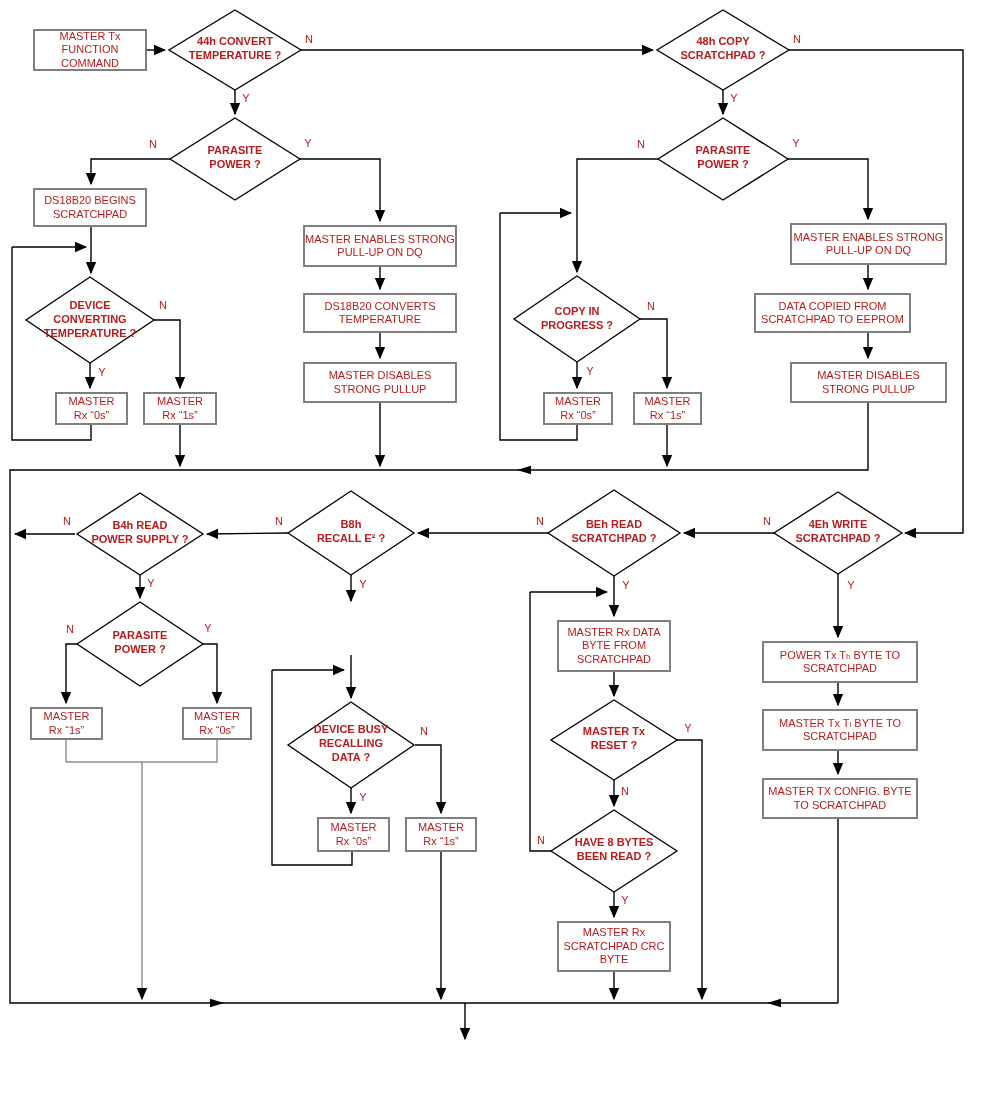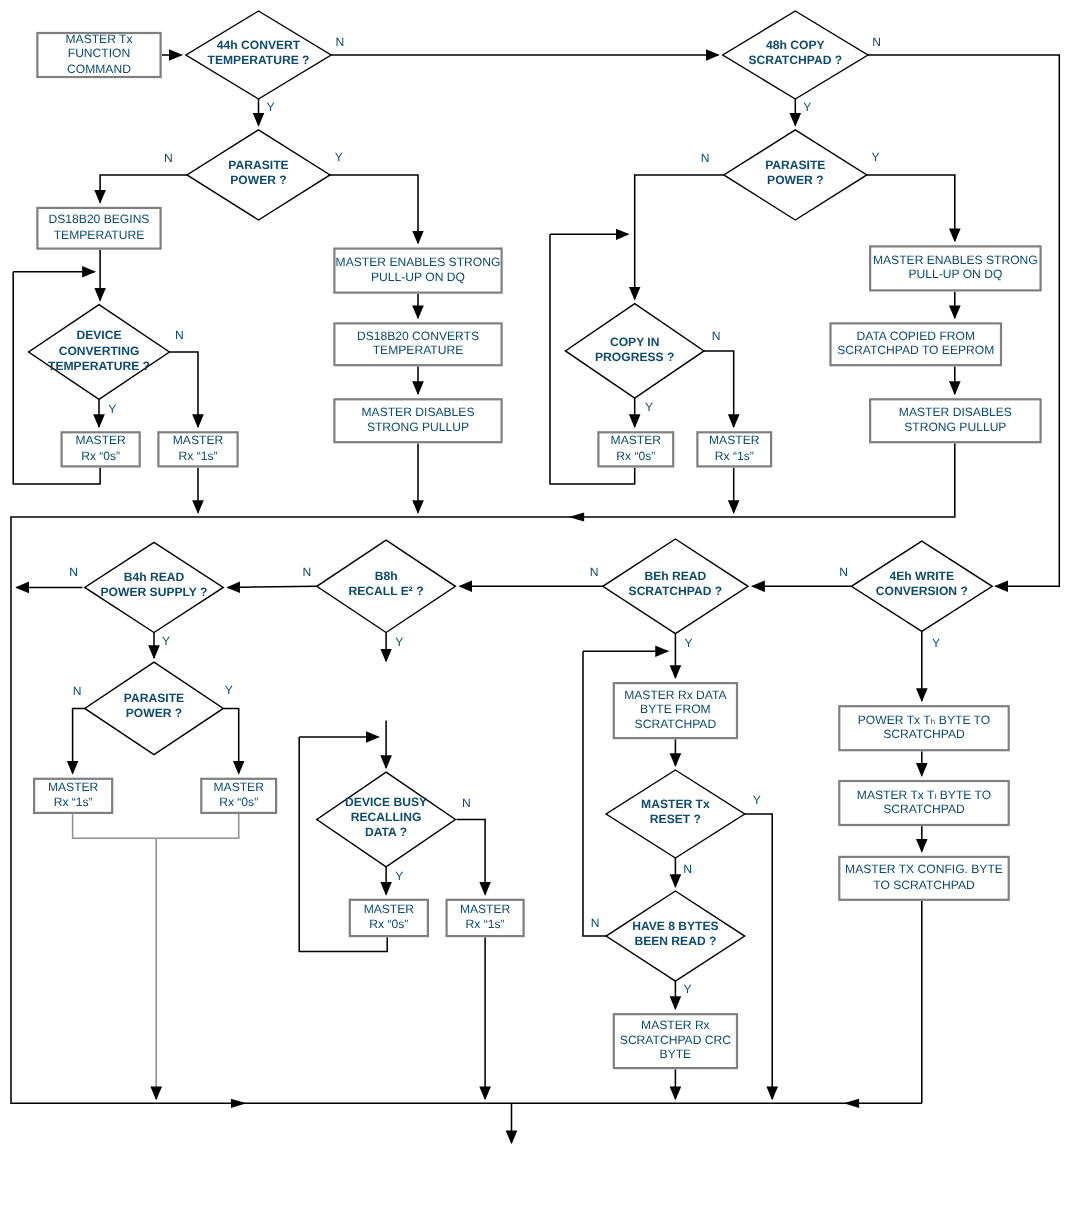--- a/index.html
+++ b/index.html
@@ -1,18 +1,18 @@
 <!DOCTYPE html>
 <html><head>
 <meta charset="utf-8">
 <style>
   html,body{margin:0;padding:0;background:#fff;}
   .stage{
     position:relative;width:987px;height:1101px;background:#fff;
-    font-family:"Liberation Sans","DejaVu Sans",sans-serif;color:#0c4a6e;
+    font-family:"Liberation Sans","DejaVu Sans",sans-serif;color:#b91c1c;
     overflow:hidden;
   }
   .stage svg{position:absolute;left:0;top:0;}
   .box{
     position:absolute;box-sizing:border-box;border:2px solid #7f7f7f;background:#fff;
     display:flex;align-items:center;justify-content:center;text-align:center;
     white-space:pre-line;font-size:11px;line-height:1.22;
   }
   .dlbl{
     position:absolute;transform:translate(-50%,-50%);text-align:center;
@@ -115,21 +115,21 @@
     <polygon points="838,492 902,533 838,574 774,533"></polygon>
     <polygon points="614,700 677,740 614,780 551,740"></polygon>
     <polygon points="614,810 677,851 614,892 551,851"></polygon>
     <polygon points="351,702 414,745 351,788 288,745"></polygon>
   </g>
 </svg>
 
 <div class="box" style="left:33px;top:29px;width:114px;height:42px">MASTER Tx
 FUNCTION COMMAND</div>
 <div class="box" style="left:33px;top:188px;width:114px;height:39px">DS18B20 BEGINS
-TEMPERATURE</div>
+SCRATCHPAD</div>
 <div class="box" style="left:55px;top:392px;width:73px;height:33px">MASTER
 Rx “0s”</div>
 <div class="box" style="left:143px;top:392px;width:74px;height:33px">MASTER
 Rx “1s”</div>
 <div class="box" style="left:303px;top:225px;width:154px;height:42px">MASTER ENABLES STRONG
 PULL-UP ON DQ</div>
 <div class="box" style="left:303px;top:293px;width:154px;height:40px">DS18B20 CONVERTS
 TEMPERATURE</div>
 <div class="box" style="left:303px;top:362px;width:154px;height:41px">MASTER DISABLES
 STRONG PULLUP</div>
@@ -177,21 +177,21 @@
 TEMPERATURE ?</div>
 <div class="dlbl" style="left:577px;top:319px">COPY IN
 PROGRESS ?</div>
 <div class="dlbl" style="left:140px;top:533px">B4h READ
 POWER SUPPLY ?</div>
 <div class="dlbl" style="left:351px;top:532px">B8h
 RECALL E² ?</div>
 <div class="dlbl" style="left:614px;top:532px">BEh READ
 SCRATCHPAD ?</div>
 <div class="dlbl" style="left:838px;top:532px">4Eh WRITE
-CONVERSION ?</div>
+SCRATCHPAD ?</div>
 <div class="dlbl" style="left:140px;top:643px">PARASITE
 POWER ?</div>
 <div class="dlbl" style="left:614px;top:739px">MASTER Tx
 RESET ?</div>
 <div class="dlbl" style="left:614px;top:850px">HAVE 8 BYTES
 BEEN READ ?</div>
 <div class="dlbl" style="left:351px;top:744px">DEVICE BUSY
 RECALLING
 DATA ?</div>
 

